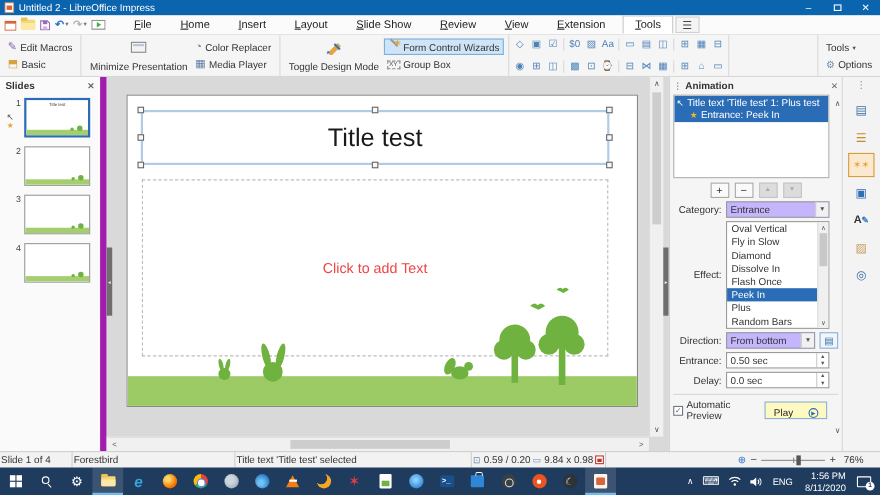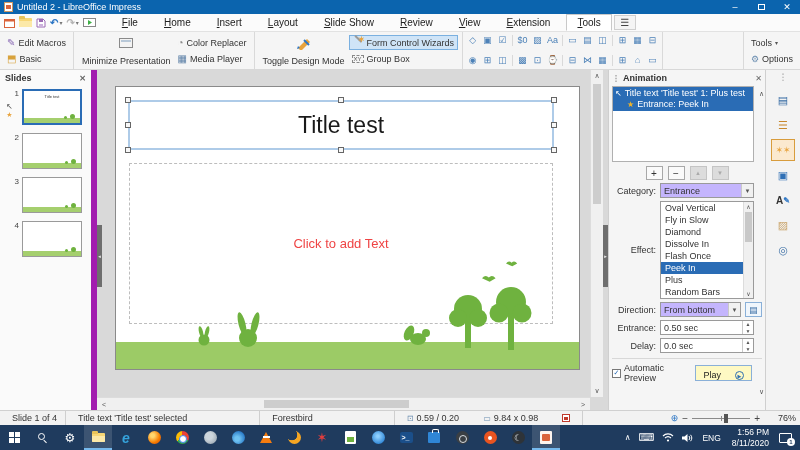--- a/index.html
+++ b/index.html
@@ -129,21 +129,21 @@
   
   .tabstrip { width:35px; background:#f3f3f3; border-left:1px solid #cfcfcf; display:flex; flex-direction:column; align-items:center; padding-top:2px; gap:3px; }
   .ts-grip { color:#888; font-size:9px; height:14px; }
   .tsbtn { width:24px; height:22px; display:flex; align-items:center; justify-content:center; font-size:11px; color:#3a6ea5; }
   .tsbtn.active { background:#fbe9cf; border:1px solid #d89c3c; color:#e8a33d; }
   .ts-styles { font-size:10px; color:#333; font-weight:bold; }
   .ts-styles i { color:#2e77c5; font-size:8px; font-style:normal; }
 
   
   .statusbar { height:15px; background:#f2f2f2; border-top:1px solid #d0d0d0; display:flex; align-items:center; font-size:9px; color:#333; flex:none; }
-  .ssec { padding:0 12px; border-right:1px solid #cfcfcf; height:100%; display:flex; align-items:center; white-space:nowrap; }
+  .ssec { padding:0 1px; border-right:1px solid #cfcfcf; height:100%; display:flex; align-items:center; white-space:nowrap; }
   .ssec.grow { flex:1;margin-top:27px; }
   .ssec.center { justify-content:center; }
   .sic { color:#6a8db0; margin-right:3px; font-size:8px; }
   .modflag { width:8px; height:8px; border:1px solid #c0392b; background:#fff; position:relative; }
   .modflag::after { content:""; position:absolute; left:1px; right:1px; bottom:1px; height:3px; background:#c0392b; }
   .zoomctl { display:flex; align-items:center; gap:4px; padding:0 6px; }
   .zoomctl .fit { color:#2e77c5; font-size:9px; }
   .zline { position:relative; width:58px; height:1px; background:#8a8a8a; }
   .zline .znotch { position:absolute; left:50%; top:-2px; width:1px; height:5px; background:#8a8a8a; }
   .zline .zthumb { position:absolute; left:55%; top:-4px; width:4px; height:9px; background:#555; }
@@ -606,22 +606,22 @@
             <i>✎</i>
           </span>
         <span class="tsbtn" style="color:#c8a165">▨</span>
         <span class="tsbtn">◎</span>
       </div>
     </div>
   </div>
 
   <div class="statusbar">
     <span class="ssec" style="width:66px">Slide 1 of 4</span>
+    <span class="ssec" style="width:148px">Forestbird</span>
     <span class="ssec" style="width:215px">Title text 'Title test' selected</span>
-    <span class="ssec" style="width:148px">Forestbird</span>
     <span class="ssec" style="border-right:none">
       <span class="sic">⊡</span>
       <span>0.59 / 0.20</span>
     </span>
     <span class="ssec" style="border-right:none">
       <span class="sic">▭</span>
       <span>9.84 x 0.98</span>
     </span>
     <span class="ssec">
         <span class="modflag"></span>

